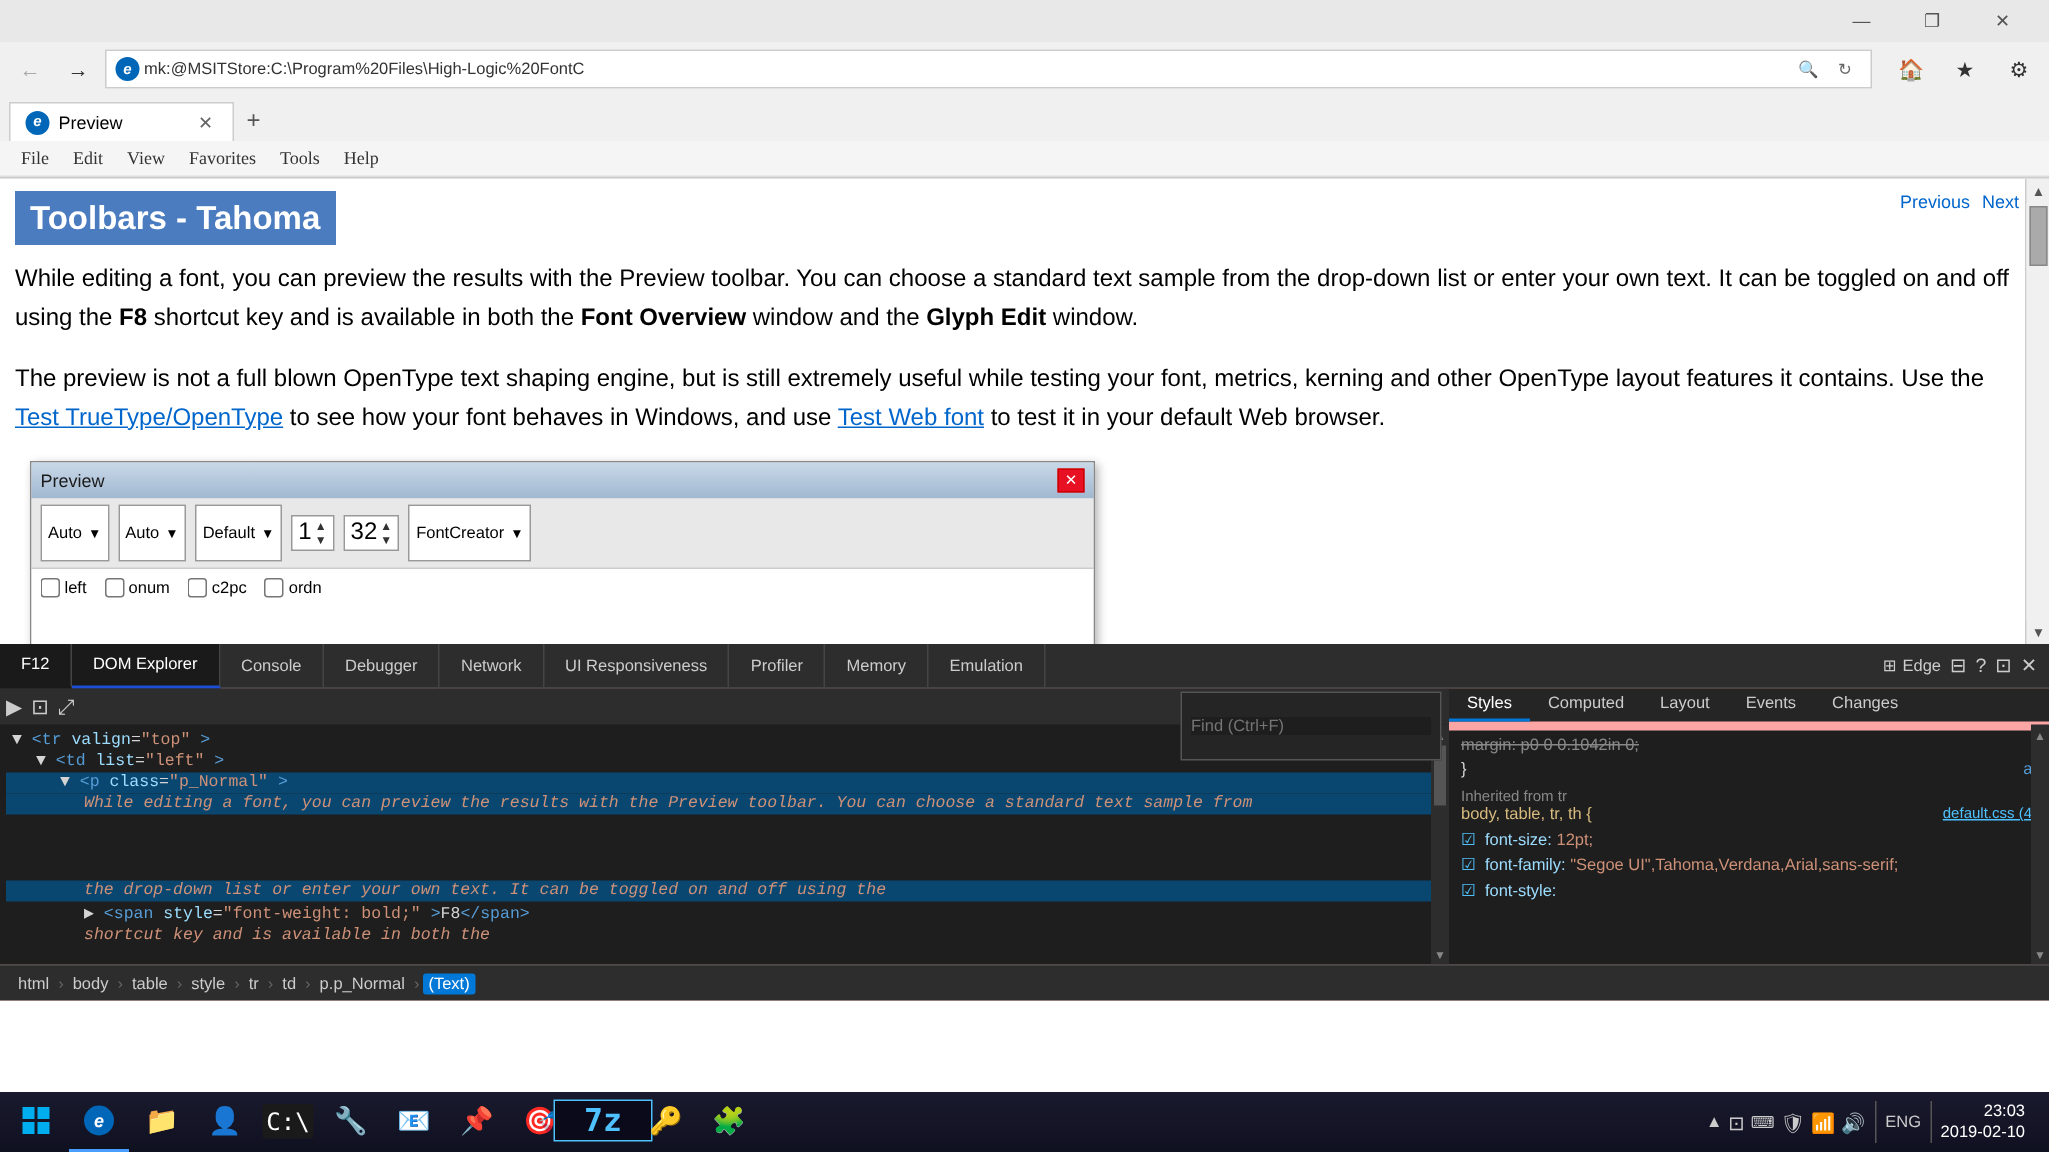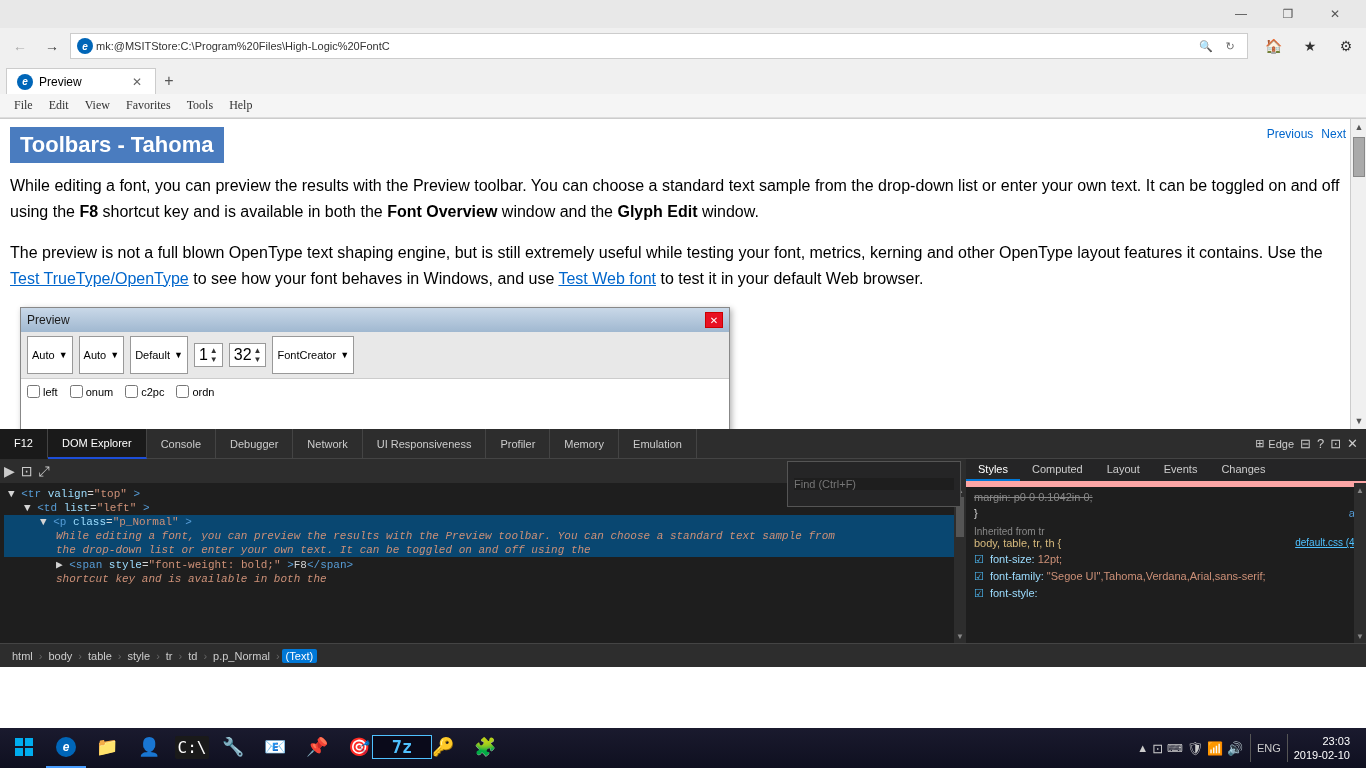--- a/index.html
+++ b/index.html
@@ -307,21 +307,21 @@
       </div>
       <div class="dom-line selected">
         <span style="margin-left:36px;">▼</span>
         <span class="dom-tag">&lt;</span><span class="dom-tag">p</span>
         <span class="dom-attr-name"> class</span>=<span class="dom-attr-value">"p_Normal"</span>
         <span class="dom-tag">&gt;</span>
       </div>
       <div class="dom-line" style="background:#094771;">
         <span style="margin-left:52px;color:#ce9178;font-style:italic;">While editing a font, you can preview the results with the Preview toolbar. You can choose a standard text sample from</span>
       </div>
-      <div class="dom-line" style="background:#094771;">
+      <div class="dom-line" style="background:#094771;margin-top:44px;">
         <span style="margin-left:52px;color:#ce9178;font-style:italic;">the drop-down list or enter your own text. It can be toggled on and off using the</span>
       </div>
       <div class="dom-line">
         <span style="margin-left:52px;">▶</span>
         <span class="dom-tag">&lt;</span><span class="dom-tag">span</span>
         <span class="dom-attr-name"> style</span>=<span class="dom-attr-value">"font-weight: bold;"</span>
         <span class="dom-tag">&gt;</span><span style="color:#d4d4d4;">F8</span><span class="dom-tag">&lt;/span&gt;</span>
       </div>
       <div class="dom-line">
         <span style="margin-left:52px;color:#ce9178;font-style:italic;">shortcut key and is available in both the</span>
@@ -432,21 +432,21 @@
   <div class="taskbar-app">
     <span style="font-size:18px;">📧</span>
   </div>
   <div class="taskbar-app">
     <span style="font-size:18px;">📌</span>
   </div>
   <div class="taskbar-app">
     <span style="font-size:18px;">🎯</span>
   </div>
   <div class="taskbar-app">
-    <span style="font-size:17px;color:#4fc1ff;background:#0a0a1a;border:1px solid #4fc1ff;padding:1px 19px;font-weight:bold;font-family:monospace;">7z</span>
+    <span style="font-size:21px;color:#4fc1ff;background:#0a0a1a;border:1px solid #4fc1ff;padding:1px 19px;font-weight:bold;font-family:monospace;">7z</span>
   </div>
   <div class="taskbar-app">
     <span style="font-size:18px;">🔑</span>
   </div>
   <div class="taskbar-app">
     <span style="font-size:18px;">🧩</span>
   </div>
 
   <div class="taskbar-right">
     <div class="taskbar-icons">

